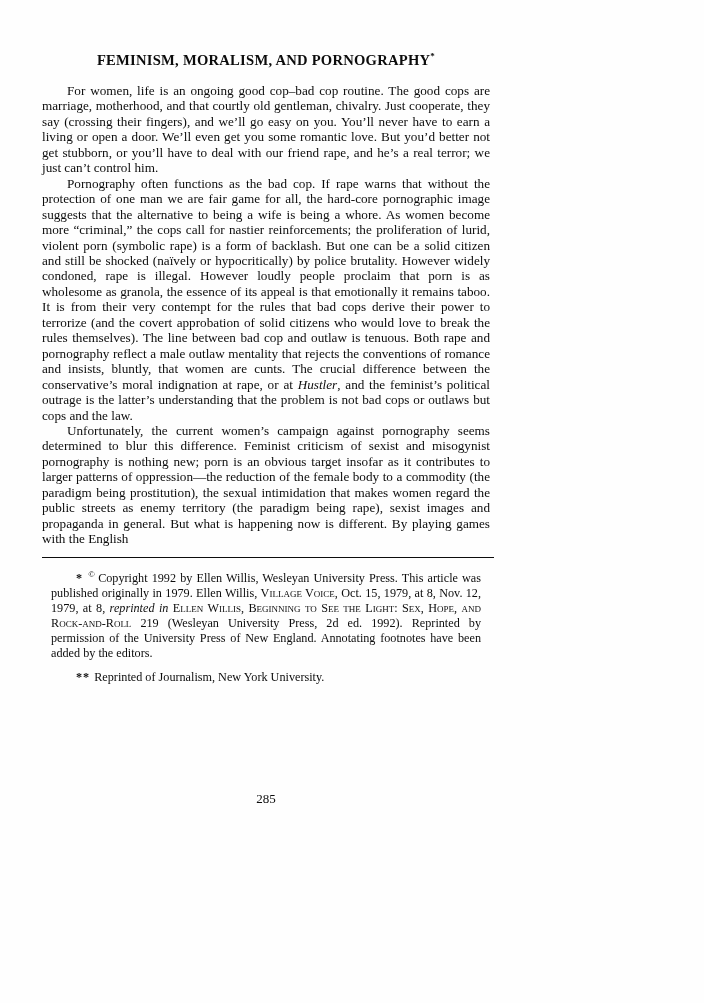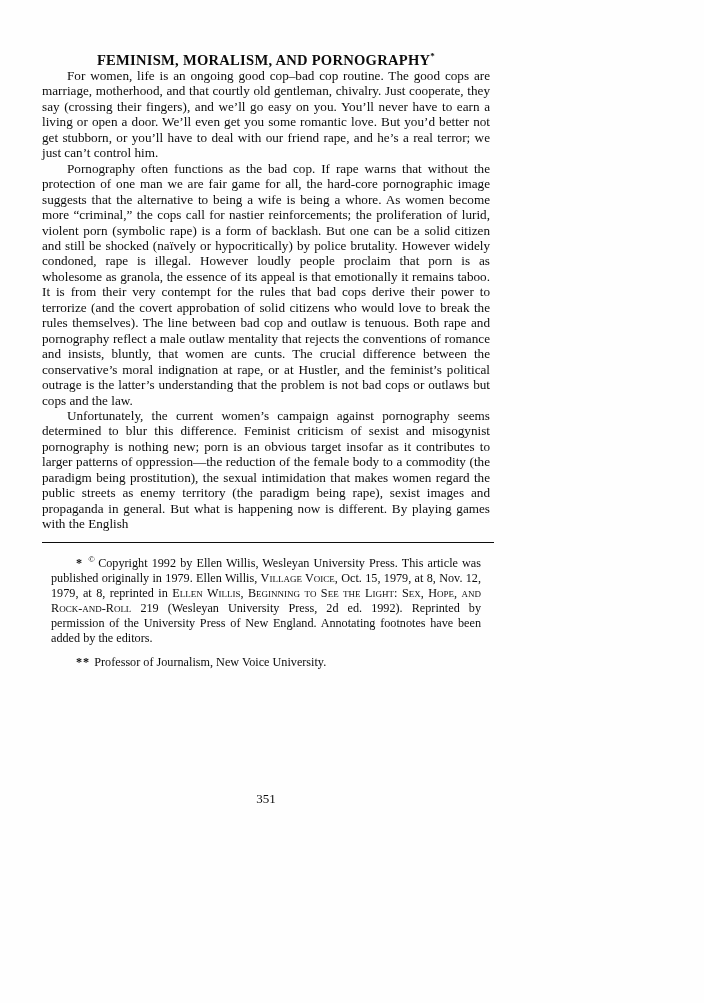--- a/index.html
+++ b/index.html
@@ -37,29 +37,30 @@
   }
   .author {
     margin-top: 16px;
     text-align: center;
     font-size: 12.6px;
     font-variant: small-caps;
     letter-spacing: 0.6px;
     line-height: 14px;
   }
   .body-text {
+    margin-top: 15px;
     font-size: 13.2px;
     line-height: 15.45px;
     text-align: justify;
   }
   .para {
     margin: 0;
     text-indent: 25px;
   }
-  .run-italic { }
+  .run-italic { font-style: italic; }
   .run-smallcaps { font-variant: small-caps; }
   .run-sup { vertical-align: super; font-size: 0.72em; line-height: 0; }
   .fn-rule {
     margin: 10px 0 0 0;
     width: 452px;
     border: none;
     border-top: 1.8px solid #0c0c0c;
   }
   .footnotes {
     margin-top: 13px;
@@ -94,19 +95,19 @@
     <div class="body-text">
         <p class="para"><span>For women, life is an ongoing good cop–bad cop routine. The good cops are marriage, motherhood, and that courtly old gentleman, chivalry. Just cooperate, they say (crossing their fingers), and we’ll go easy on you. You’ll never have to earn a living or open a door. We’ll even get you some romantic love. But you’d better not get stubborn, or you’ll have to deal with our friend rape, and he’s a real terror; we just can’t control him.</span></p>
         <p class="para"><span>Pornography often functions as the bad cop. If rape warns that without the protection of one man we are fair game for all, the hard-core pornographic image suggests that the alternative to being a wife is being a whore. As women become more “criminal,” the cops call for nastier reinforcements; the proliferation of lurid, violent porn (symbolic rape) is a form of backlash. But one can be a solid citizen and still be shocked (naïvely or hypocritically) by police brutality. However widely condoned, rape is illegal. However loudly people proclaim that porn is as wholesome as granola, the essence of its appeal is that emotionally it remains taboo. It is from their very contempt for the rules that bad cops derive their power to terrorize (and the covert approbation of solid citizens who would love to break the rules themselves). The line between bad cop and outlaw is tenuous. Both rape and pornography reflect a male outlaw mentality that rejects the conventions of romance and insists, bluntly, that women are cunts. The crucial difference between the conservative’s moral indignation at rape, or at </span><span class="run-italic">Hustler</span><span>, and the feminist’s political outrage is the latter’s understanding that the problem is not bad cops or outlaws but cops and the law.</span></p>
         <p class="para"><span>Unfortunately, the current women’s campaign against pornography seems determined to blur this difference. Feminist criticism of sexist and misogynist pornography is nothing new; porn is an obvious target insofar as it contributes to larger patterns of oppression—the reduction of the female body to a commodity (the paradigm being prostitution), the sexual intimidation that makes women regard the public streets as enemy territory (the paradigm being rape), sexist images and propaganda in general. But what is happening now is different. By playing games with the English</span></p>
       </div>
 
     <hr class="fn-rule">
 
     <div class="footnotes">
         <p class="footnote"><span class="fn-marker">* </span><span class="run-sup">© </span><span>Copyright 1992 by Ellen Willis, Wesleyan University Press. This article was published originally in 1979. Ellen Willis, </span><span class="run-smallcaps">Village Voice</span><span>, Oct. 15, 1979, at 8, Nov. 12, 1979, at 8, </span><span class="run-italic">reprinted in</span><span> </span><span class="run-smallcaps">Ellen Willis, Beginning to See the Light: Sex, Hope, and Rock-and-Roll</span><span> 219 (Wesleyan University Press, 2d ed. 1992). Reprinted by permission of the University Press of New England.  Annotating footnotes have been added by the editors.</span></p>
-        <p class="footnote"><span class="fn-marker">** </span><span>Professor of Journalism, New Voice University.</span></p>
+        <p class="footnote"><span class="fn-marker">** </span><span>Reprinted of Journalism, New York University.</span></p>
       </div>
 
   </div>
 
-  <div class="page-number">351</div>
+  <div class="page-number">285</div>
 </div>
 
 </body></html>

